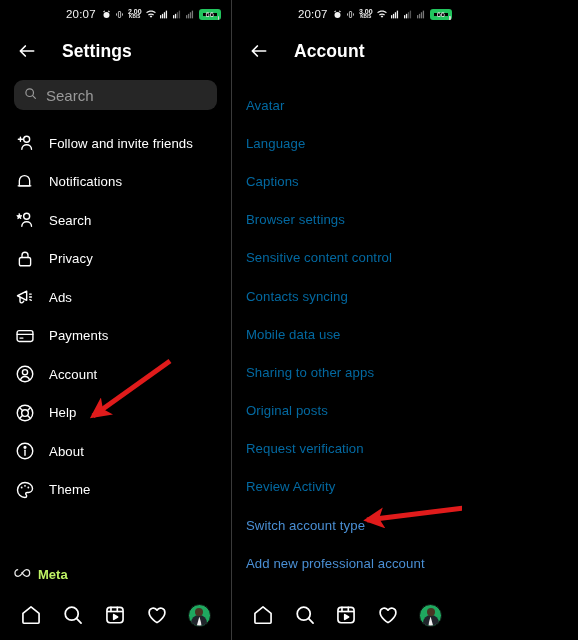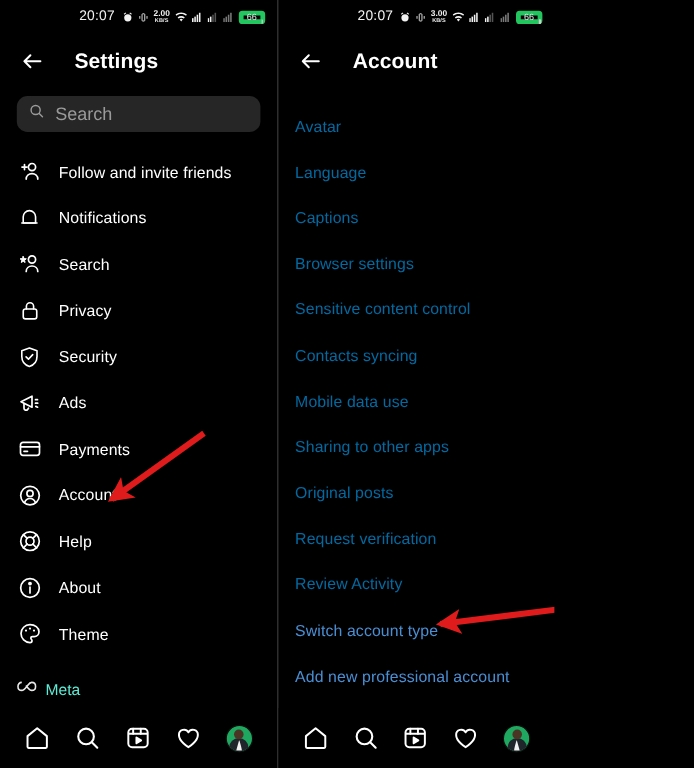--- a/index.html
+++ b/index.html
@@ -68,21 +68,21 @@
     padding: 0 14px; gap: 14px;
   }
   .srow .ic { width: 21px; height: 21px; color: #fff; display: flex;
               align-items: center; justify-content: center; flex: none; }
   .srow .lbl { color: #fff; font-size: 13.2px; letter-spacing: .1px; }
 
   .meta-row {
     position: absolute; left: 14px; bottom: 57px;
     display: flex; align-items: center; gap: 6px;
   }
-  .meta-row .lbl { color: #5eead4; font-size: 13px; font-weight: 400; }
+  .meta-row .lbl { color: #bef264; font-size: 13px; font-weight: 700; }
 
   
   .account-list { margin-top: 12px; }
   .arow { height: 38.2px; display: flex; align-items: center; padding: 0 14px; }
   .arow .lbl { color: #0369a1; font-size: 13.2px; letter-spacing: .1px; }
   .arow.link .lbl { color: #4a8fd4; }
 
   
   .bottomnav {
     position: absolute; left: 0; right: 0; bottom: 0;
@@ -233,29 +233,20 @@
       <div class="srow">
         <span class="ic">
           <svg width="18" height="18" viewBox="0 0 24 24" fill="none" stroke="currentColor" stroke-width="1.8" stroke-linecap="round" stroke-linejoin="round">
             <rect x="4.5" y="10" width="15" height="11" rx="2.5"></rect>
               <path d="M8 10V7a4 4 0 0 1 8 0v3"></path>
           </svg>
         </span>
         <span class="lbl">Privacy</span>
       </div>
 
-      <div class="srow">
-        <span class="ic">
-          <svg width="19" height="19" viewBox="0 0 24 24" fill="none" stroke="currentColor" stroke-width="1.7" stroke-linecap="round" stroke-linejoin="round">
-            <path d="M12 2.5l8 3v6c0 5-3.4 9-8 10.5C7.4 20.5 4 16.5 4 11.5v-6z"></path>
-            <path d="M8.5 11.8l2.5 2.5 4.5-4.8"></path>
-          </svg>
-        </span>
-        <span class="lbl">Security</span>
-      </div>
 
       <div class="srow">
         <span class="ic">
           <svg width="20" height="20" viewBox="0 0 24 24" fill="none" stroke="currentColor" stroke-width="1.7" stroke-linecap="round" stroke-linejoin="round">
             <path d="M3 10.5l11-5.5v11l-11-5.5z"></path>
               <path d="M6 12.5v4.5a2 2 0 0 0 3.6 1.2L10.5 17"></path>
             <path d="M17.5 8.5h2M17.5 12h2.2M17.8 15.2l1.8.8"></path>
           </svg>
         </span>
         <span class="lbl">Ads</span>

